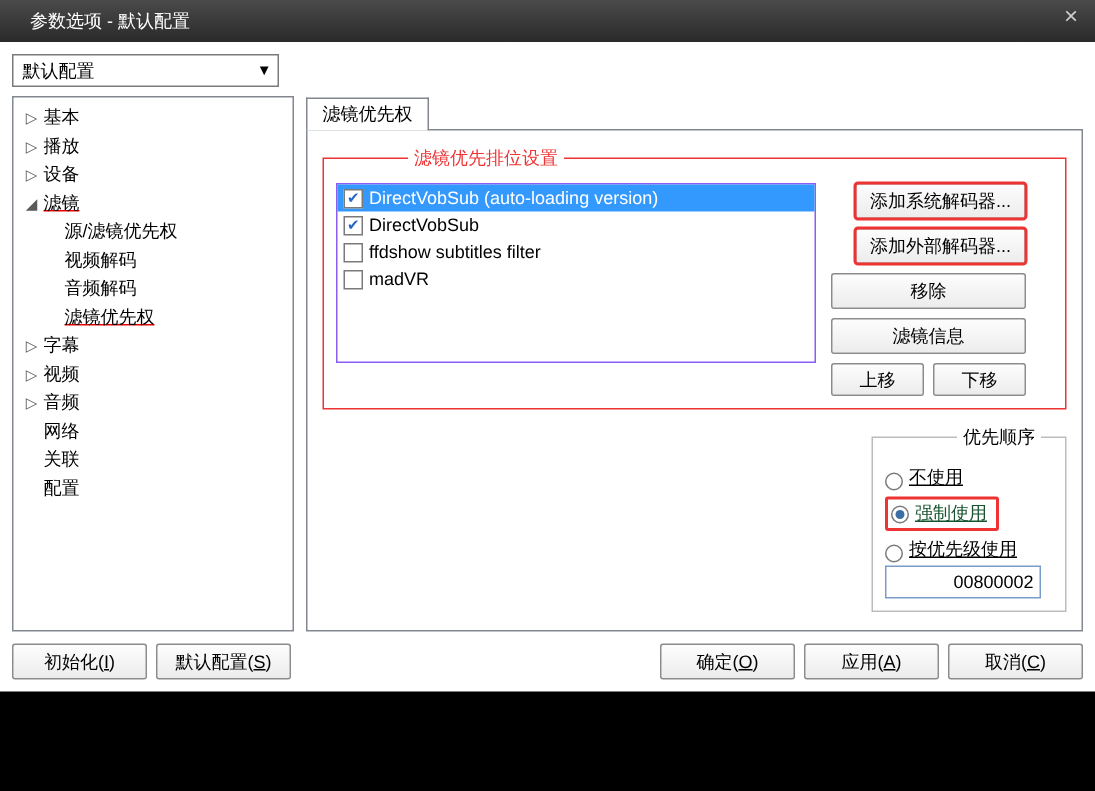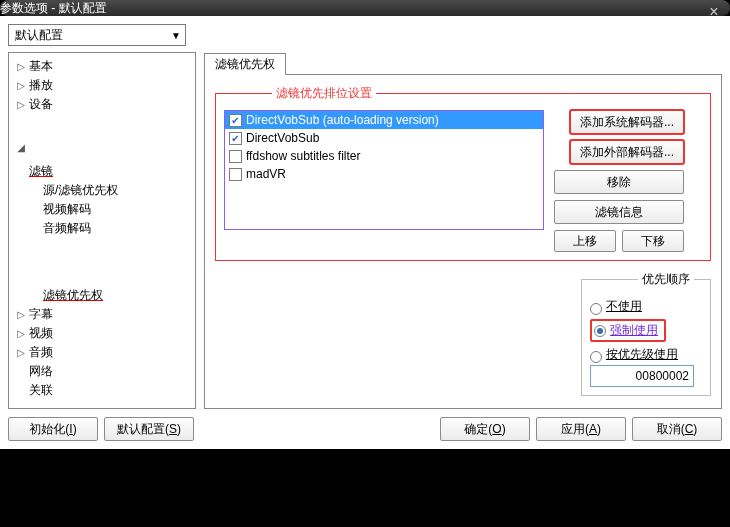--- a/index.html
+++ b/index.html
@@ -1,32 +1,32 @@
 <!DOCTYPE html>
 <html><head>
 <meta charset="utf-8">
 <style>
 * { box-sizing: border-box; margin: 0; padding: 0; font-family: "Microsoft YaHei", "SimSun", Arial, sans-serif; font-size: 12px; }
 body { background: #000; width: 730px; height: 527px; overflow: hidden; }
 .window { width: 730px; height: 527px; background: #000; }
-.titlebar { height: 16px; background: linear-gradient(#4a4a4a,#2a2a2a); color: #fff; display: flex; align-items: center; padding: 0 0; position: relative; border-radius: 13px; }
+.titlebar { height: 28px; background: linear-gradient(#4a4a4a,#2a2a2a); color: #fff; display: flex; align-items: center; padding: 0 20px; position: relative; }
 .titlebar .title { font-size: 12px; }
 .titlebar .close { position: absolute; right: 6px; top: 4px; width: 20px; height: 18px; color: #ccc; font-size: 16px; text-align: center; line-height: 16px; cursor: pointer; }
 .client { background: #fff; height: 433px; padding: 8px; display: flex; flex-direction: column; }
 .topbar { display: flex; margin-bottom: 6px; }
 .preset { width: 178px; height: 22px; border: 1px solid #7a7a7a; background: #fff; display: flex; align-items: center; justify-content: space-between; padding: 0 4px 0 6px; margin-right: 8px; }
 .preset .arrow { font-size: 10px; }
 .main { flex: 1; display: flex; gap: 8px; min-height: 0; }
 .tree-pane { width: 188px; border: 1px solid #828790; padding: 4px 2px; overflow: auto; background: #fff; }
 .tree-item { display: flex; align-items: center; padding: 1px 2px; white-space: nowrap; cursor: pointer; }
 .tree-item .tw { width: 12px; text-align: center; color: #595959; font-size: 10px; display: inline-block; }
 .tree-item.l1 { padding-left: 4px; }
 .tree-item.l2 { padding-left: 18px; }
 .tree-item .lbl { padding: 0 2px; }
-.underline-red { text-decoration: underline; text-decoration-color: #e00; margin-top: 48px; }
+.underline-red { text-decoration: underline; text-decoration-color: #e00; }
 
 .right-pane { flex: 1; display: flex; flex-direction: column; }
 .tabs { display: flex; height: 22px; }
 .tab { border: 1px solid #828790; border-bottom: none; padding: 2px 10px; background: #fff; position: relative; top: 1px; z-index: 2; }
 .tab-panel { border: 1px solid #828790; flex: 1; padding: 10px; position: relative; background: #fff; }
 
 fieldset { border: 1px solid #bcbcbc; padding: 8px; margin: 0; }
 fieldset.red-frame { border-color: #e33; }
 legend { padding: 0 4px; color: #000; margin-left: 48px; }
 legend.red { color: #e33; }
@@ -41,21 +41,21 @@
 .win-btn { height: 24px; border: 1px solid #8b8b8b; background: linear-gradient(#fdfdfd,#ececec); text-align: center; line-height: 22px; cursor: pointer; border-radius: 2px; }
 .win-btn.small { height: 22px; line-height: 20px; }
 .btn-row2 { display: flex; gap: 6px; }
 .btn-row2 .win-btn { flex: 1; }
 .red-outline { outline: 2px solid #e33; outline-offset: -1px; margin-left: 16px; }
 
 .prio-box { margin-top: 10px; width: 130px; margin-left: auto; }
 .radio-row { display: flex; align-items: flex-end; gap: 4px; padding: 2px 0; text-decoration: underline; }
 .radio { width: 12px; height: 12px; border: 1px solid #7a7a7a; border-radius: 50%; display: inline-flex; align-items: center; justify-content: center; background: #fff; }
 .radio.on::after { content: ""; width: 6px; height: 6px; background: #3b6ea5; border-radius: 50%; }
-.radio-row.red { color: #6d28d9; }
+.radio-row.red { color: #14532d; }
 .radio-row .red-frame-inline { border: 2px solid #e33; padding: 1px 6px 1px 2px; display: inline-flex; align-items: center; gap: 4px; border-radius: 2px; }
 .num-input { width: 104px; height: 22px; border: 1px solid #7a9ccb; padding: 0 4px; text-align: right; }
 
 .bottom-bar { display: flex; gap: 6px; padding-top: 8px; }
 .bottom-bar .spacer { flex: 1; }
 .bottom-bar .win-btn { width: 90px; }
 .akey { text-decoration: underline; }
 </style>
 </head>
 <body>
@@ -121,20 +121,24 @@
             <span class="tw">▷</span>
             <span class="lbl">音频</span>
           </div>
         <div class="tree-item l1">
             <span class="tw"></span>
             <span class="lbl">网络</span>
           </div>
         <div class="tree-item l1">
             <span class="tw"></span>
             <span class="lbl">关联</span>
+          </div>
+        <div class="tree-item l1">
+            <span class="tw"></span>
+            <span class="lbl">配置</span>
           </div>
       </div>
 
       <div class="right-pane">
         <div class="tabs">
           <div class="tab"><span>滤镜优先权</span></div>
         </div>
         <div class="tab-panel">
 
           <fieldset class="red-frame">

